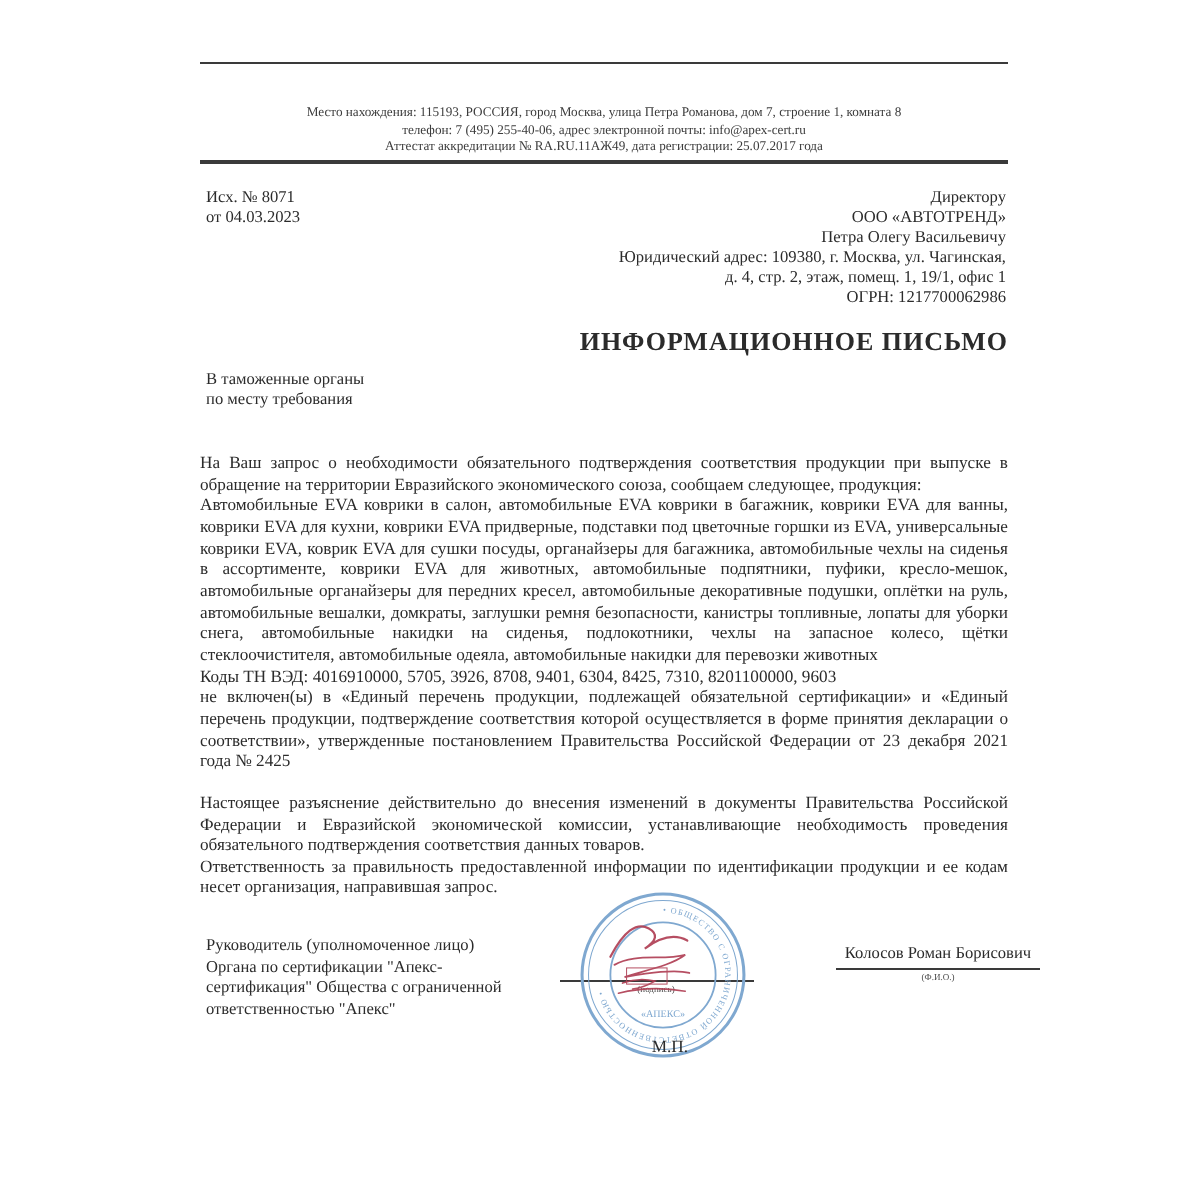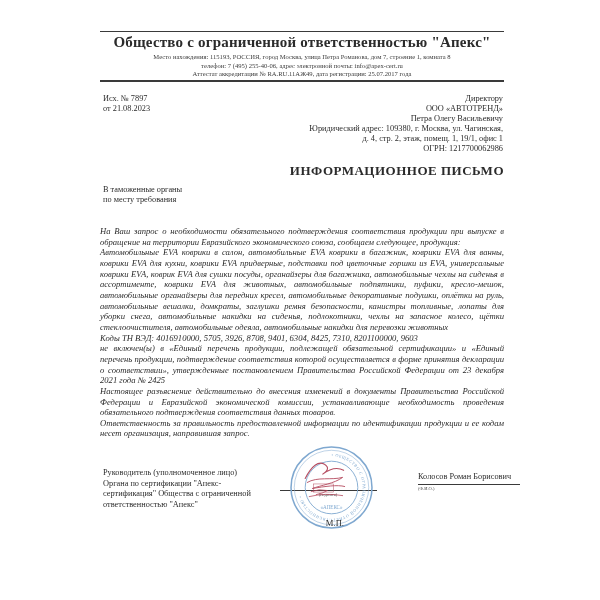--- a/index.html
+++ b/index.html
@@ -24,50 +24,49 @@
   .ref-left { position:absolute; left:103px; top:94px; font-size:8.3px; line-height:10.2px; }
   .addressee { position:absolute; right:97px; top:94px; width:260px; text-align:right; font-size:8.3px; line-height:9.9px; }
   
   .doc-title {
     position:absolute; left:100px; top:163px; width:404px; text-align:right;
     font-size:13px; font-weight:bold; letter-spacing:.5px;
   }
   .recipient-note { position:absolute; left:103px; top:185px; font-size:8.3px; line-height:10.2px; }
   
   .body-block { position:absolute; left:100px; top:226px; width:404px; font-size:8.6px; line-height:10.65px; }
-  .body-block p { margin:0; text-align:justify;font-style:italic; }
-  .body-block p.gap { }
+  .body-block p { margin:0; text-align:justify; }
+  .body-block p.gap { margin-top:10px; }
   .body-block p.noj { text-align:left; }
   
   .sig-position { position:absolute; left:103px; top:468px; width:180px; font-size:8.3px; line-height:10.6px; }
   .sign-line { position:absolute; left:280px; top:490px; width:97px; height:1px; background:#3a3a3a; }
   .sign-caption { position:absolute; left:288px; top:492px; width:80px; text-align:center; font-size:4.5px; color:#4a4a4a; }
   .stamp { position:absolute; left:289px; top:445px; width:85px; height:85px; }
-  .sig-name-block { position:absolute; left:418px; top:472px; width:102px; text-align:left; }
+  .sig-name-block { position:absolute; left:418px; top:472px; width:102px; text-align:center; }
   .sig-name { font-size:8.3px; padding-bottom:3px; border-bottom:1px solid #3a3a3a; }
   .name-caption { font-size:4.5px; color:#4a4a4a; padding-top:1px; }
   .seal-note { position:absolute; left:284px; top:518px; width:60px; text-align:right; font-size:8.6px; }
 </style>
 </head>
 <body>
 
 <div class="page">
 
   <div class="rule top"></div>
-  <div class="org-name">Общество с ограниченной ответственностью "Апекс"</div>
   <div class="lh-lines">
     <div>Место нахождения: 115193, РОССИЯ, город Москва, улица Петра Романова, дом 7, строение 1, комната 8</div>
     <div>телефон: 7 (495) 255-40-06, адрес электронной почты: info@apex-cert.ru</div>
     <div>Аттестат аккредитации № RA.RU.11АЖ49, дата регистрации: 25.07.2017 года</div>
   </div>
   <div class="rule bottom"></div>
 
   <div class="ref-left">
-    <div>Исх. № 7897</div>
-    <div>от 21.08.2023</div>
+    <div>Исх. № 8071</div>
+    <div>от 04.03.2023</div>
   </div>
 
   <div class="addressee">
     <div>Директору</div>
     <div>ООО «АВТОТРЕНД»</div>
     <div>Петра Олегу Васильевичу</div>
     <div>Юридический адрес: 109380, г. Москва, ул. Чагинская,</div>
     <div>д. 4, стр. 2, этаж, помещ. 1, 19/1, офис 1</div>
     <div>ОГРН: 1217700062986</div>
   </div>

